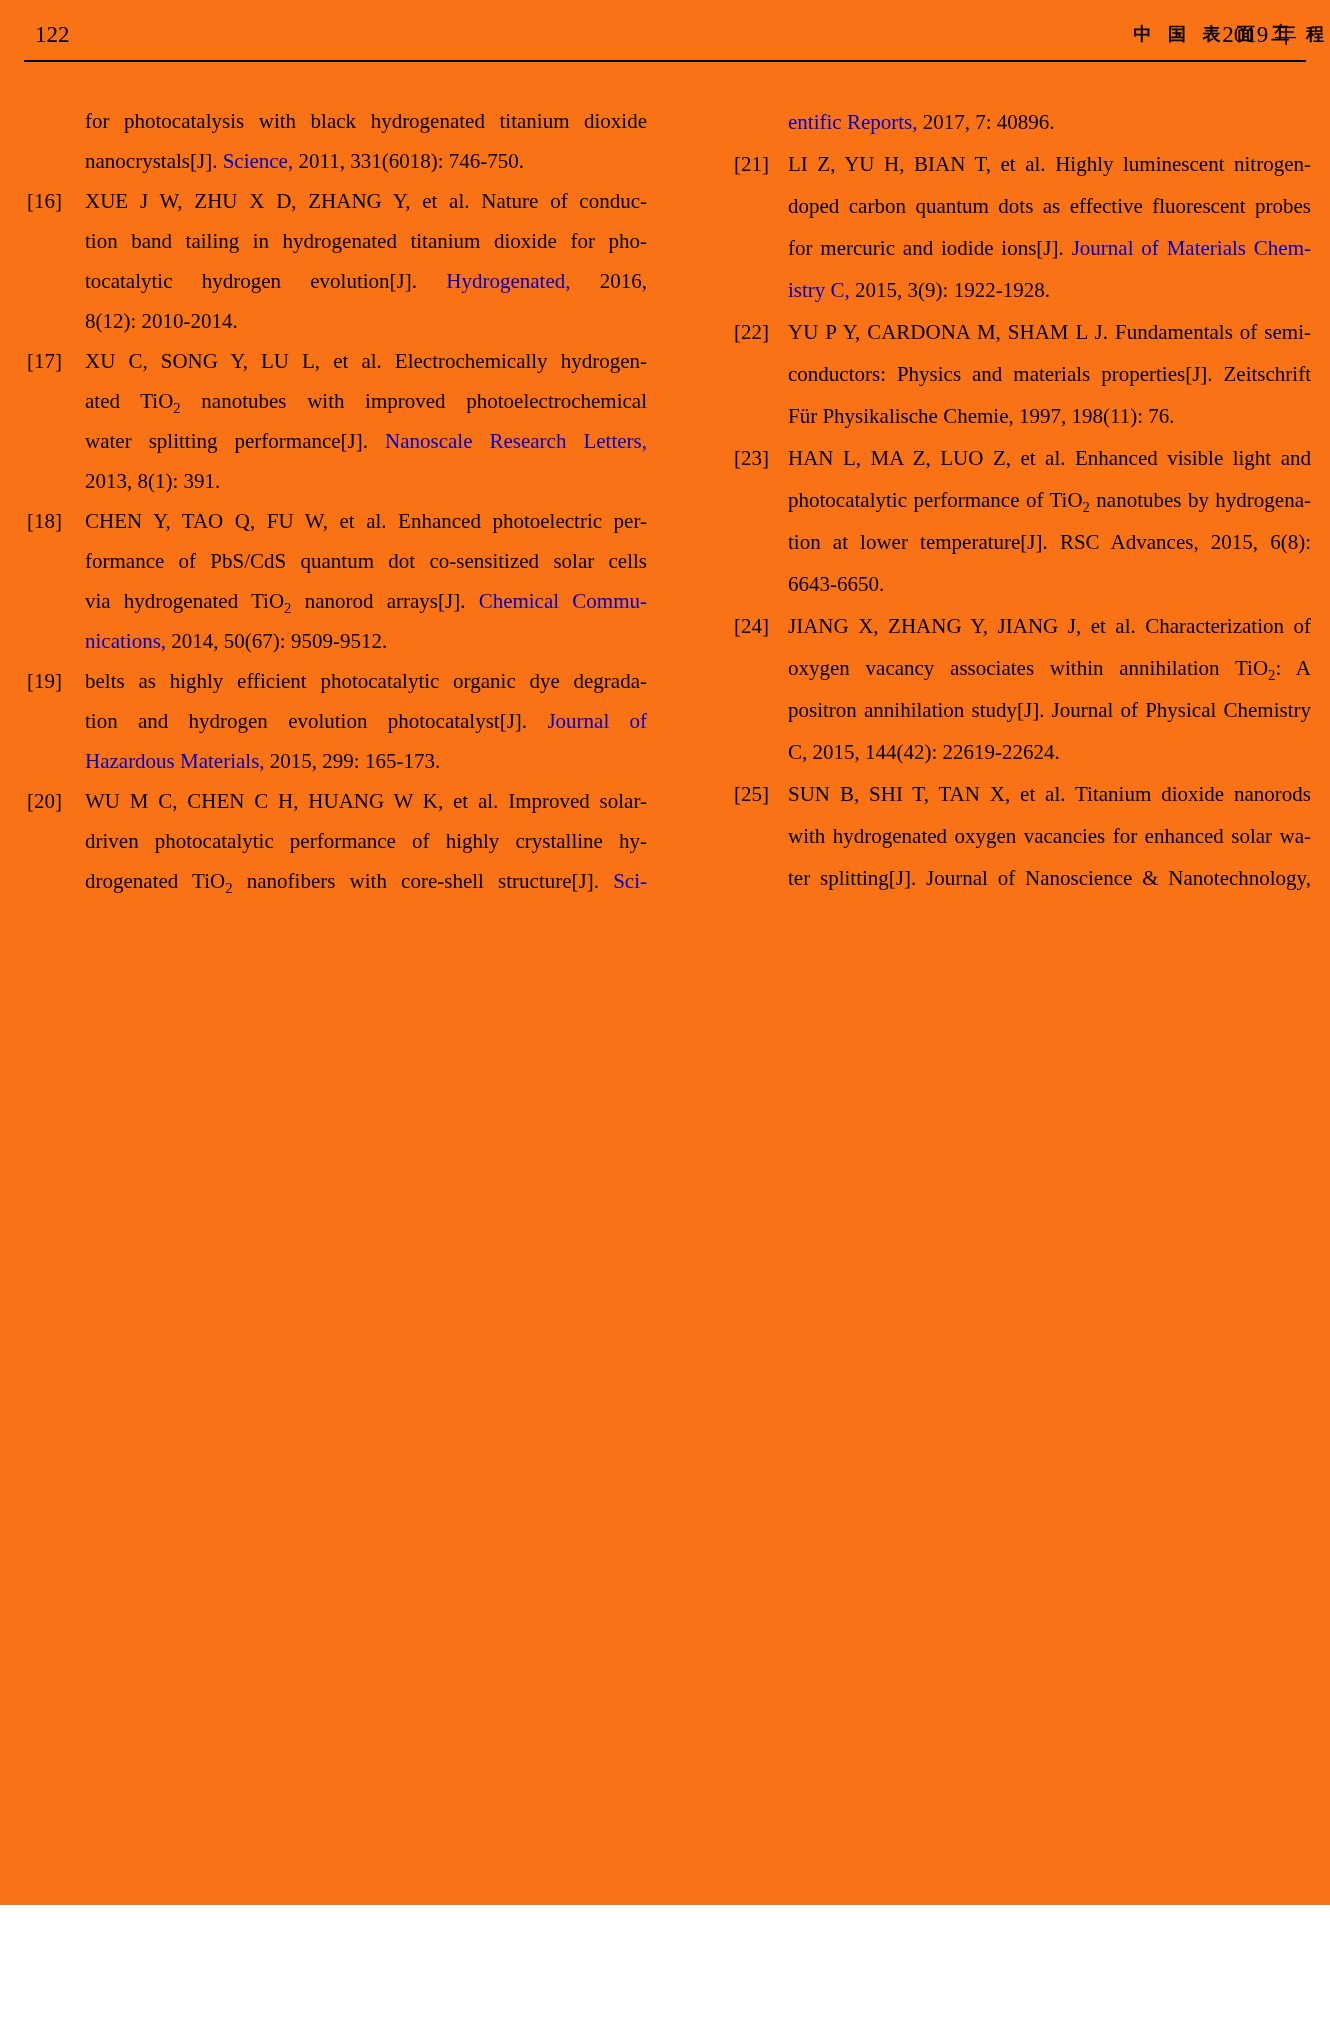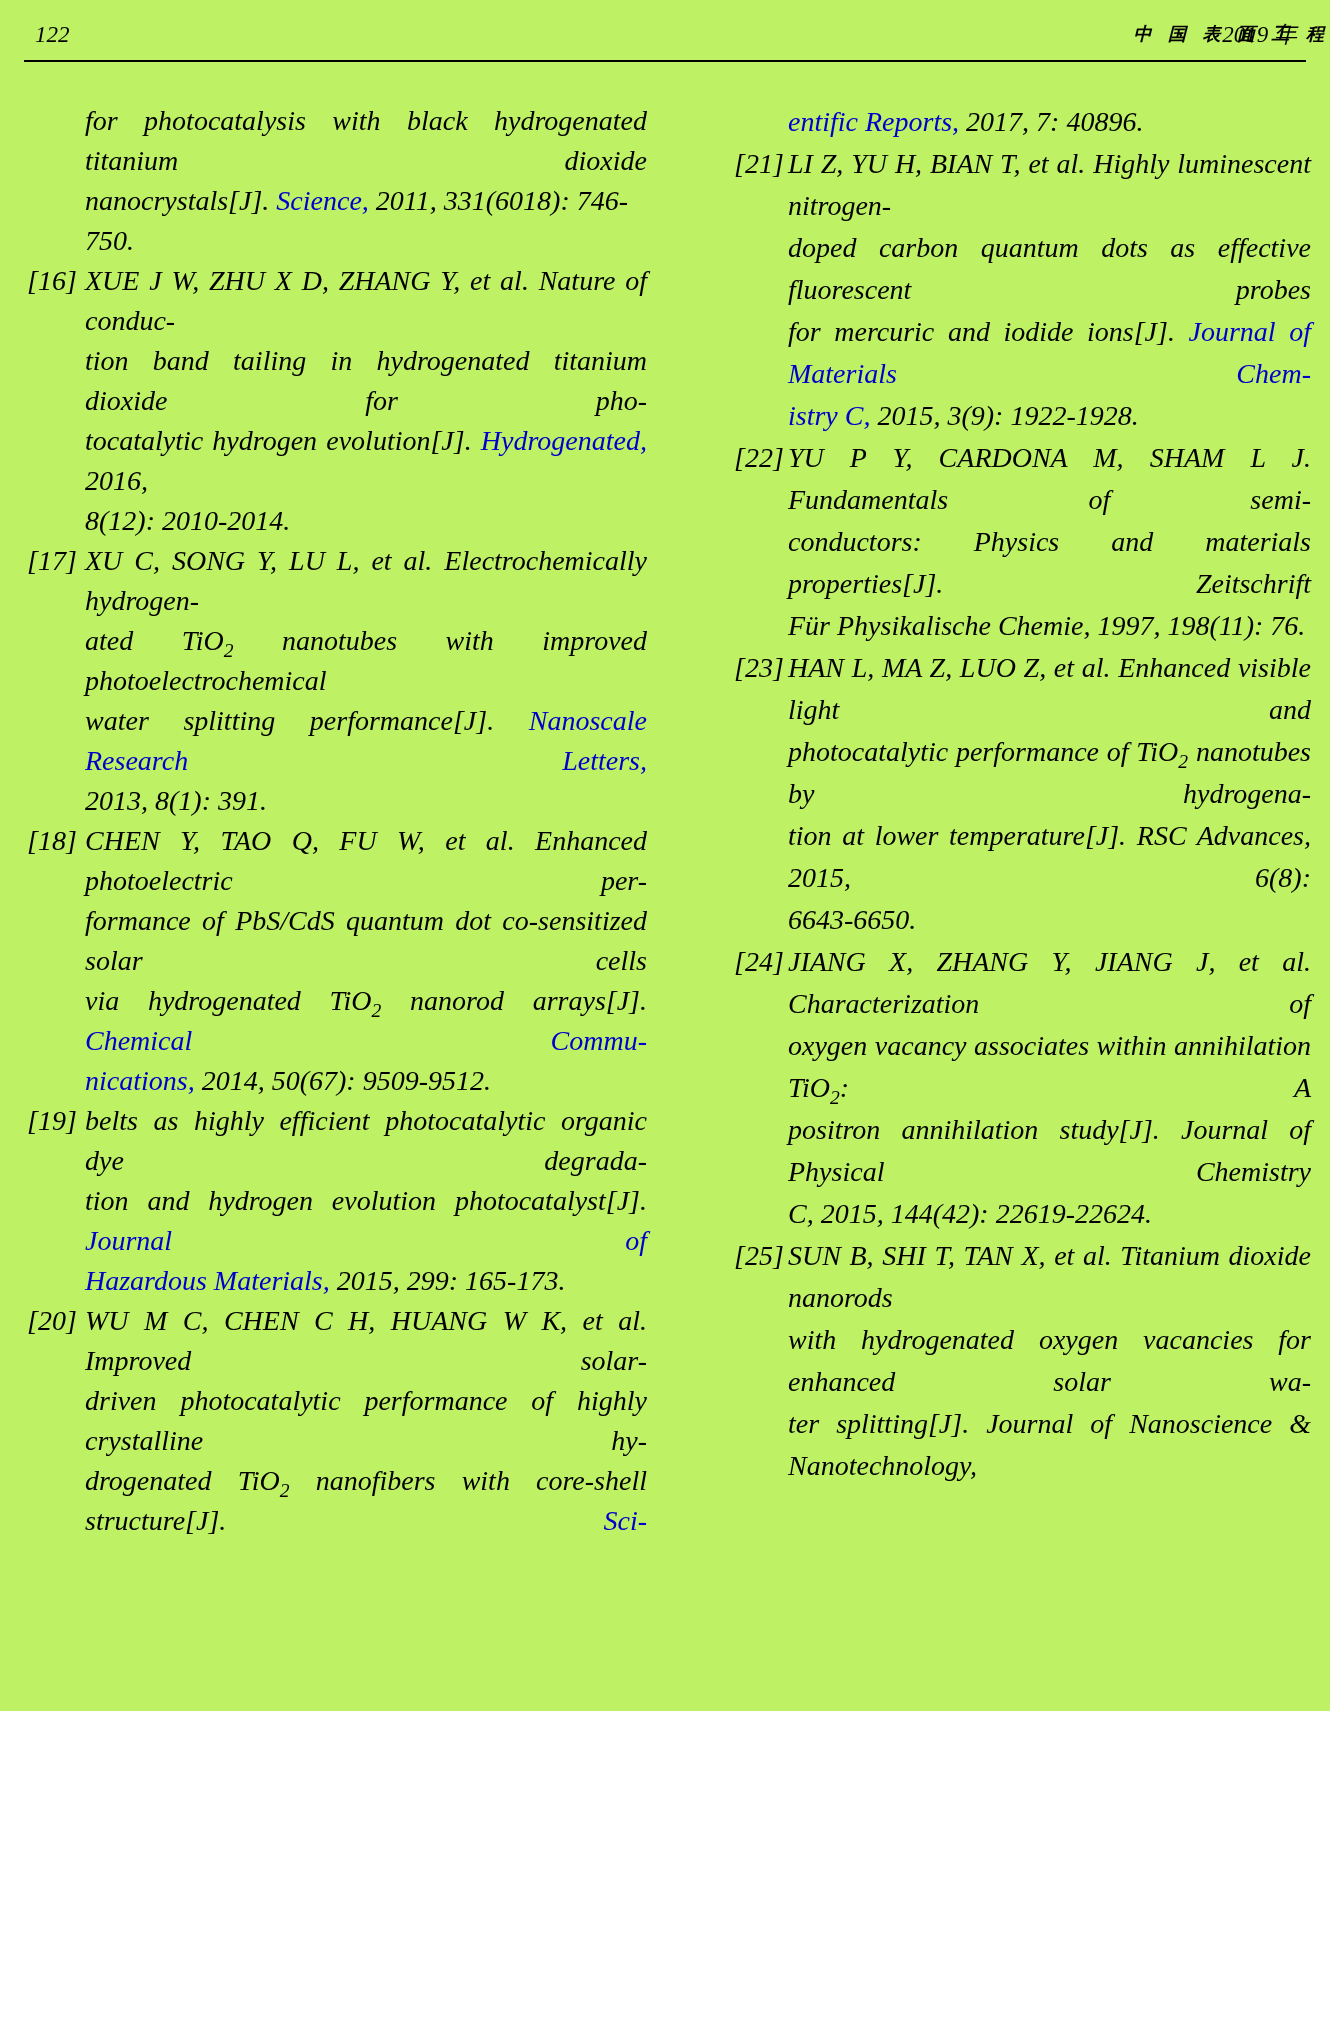--- a/index.html
+++ b/index.html
@@ -1,24 +1,23 @@
 <!DOCTYPE html>
 <html><head>
 <meta charset="utf-8">
 <style>
   html,body{margin:0;padding:0;background:#fff;}
   .page{
     position:relative;
     width:1330px;
-    height:1711px;
-    background:#bef264;
+    height:1905px;
+    background:#f97316;
     font-family:"Liberation Serif","DejaVu Serif",serif;
     color:#000;
     overflow:hidden;
-    font-style:italic;
   }
   
   .header-pagenum{
     position:absolute;left:35px;top:22px;
     font-size:23px;line-height:26px;
   }
   .header-title{
     position:absolute;left:0;right:0;top:19px;
     text-align:right;
     font-weight:bold;
@@ -27,21 +26,21 @@
   }
   .header-year{
     position:absolute;right:33px;top:22px;
     font-size:23px;line-height:26px;
   }
   .header-rule{
     position:absolute;left:24px;top:60px;
     width:1282px;height:2px;background:#000;
   }
   
-  .column{position:absolute;top:101px;font-size:28px;}
+  .column{position:absolute;top:101px;font-size:21px;}
   .col-left{left:27px;width:620px;}
   .col-right{left:698px;width:613px;}
   .ref{position:relative;}
   .col-left .ref{padding-left:58px;line-height:40px;}
   .col-right .ref{padding-left:54px;line-height:42px;margin-left:36px;}
   .ref-num{position:absolute;left:0;top:0;}
   .ref-line{text-align:left;}
   .ref-line.just{text-align:justify;text-align-last:justify;}
   .link{color:#0000cc;}
   sub{font-size:70%;line-height:0;}

